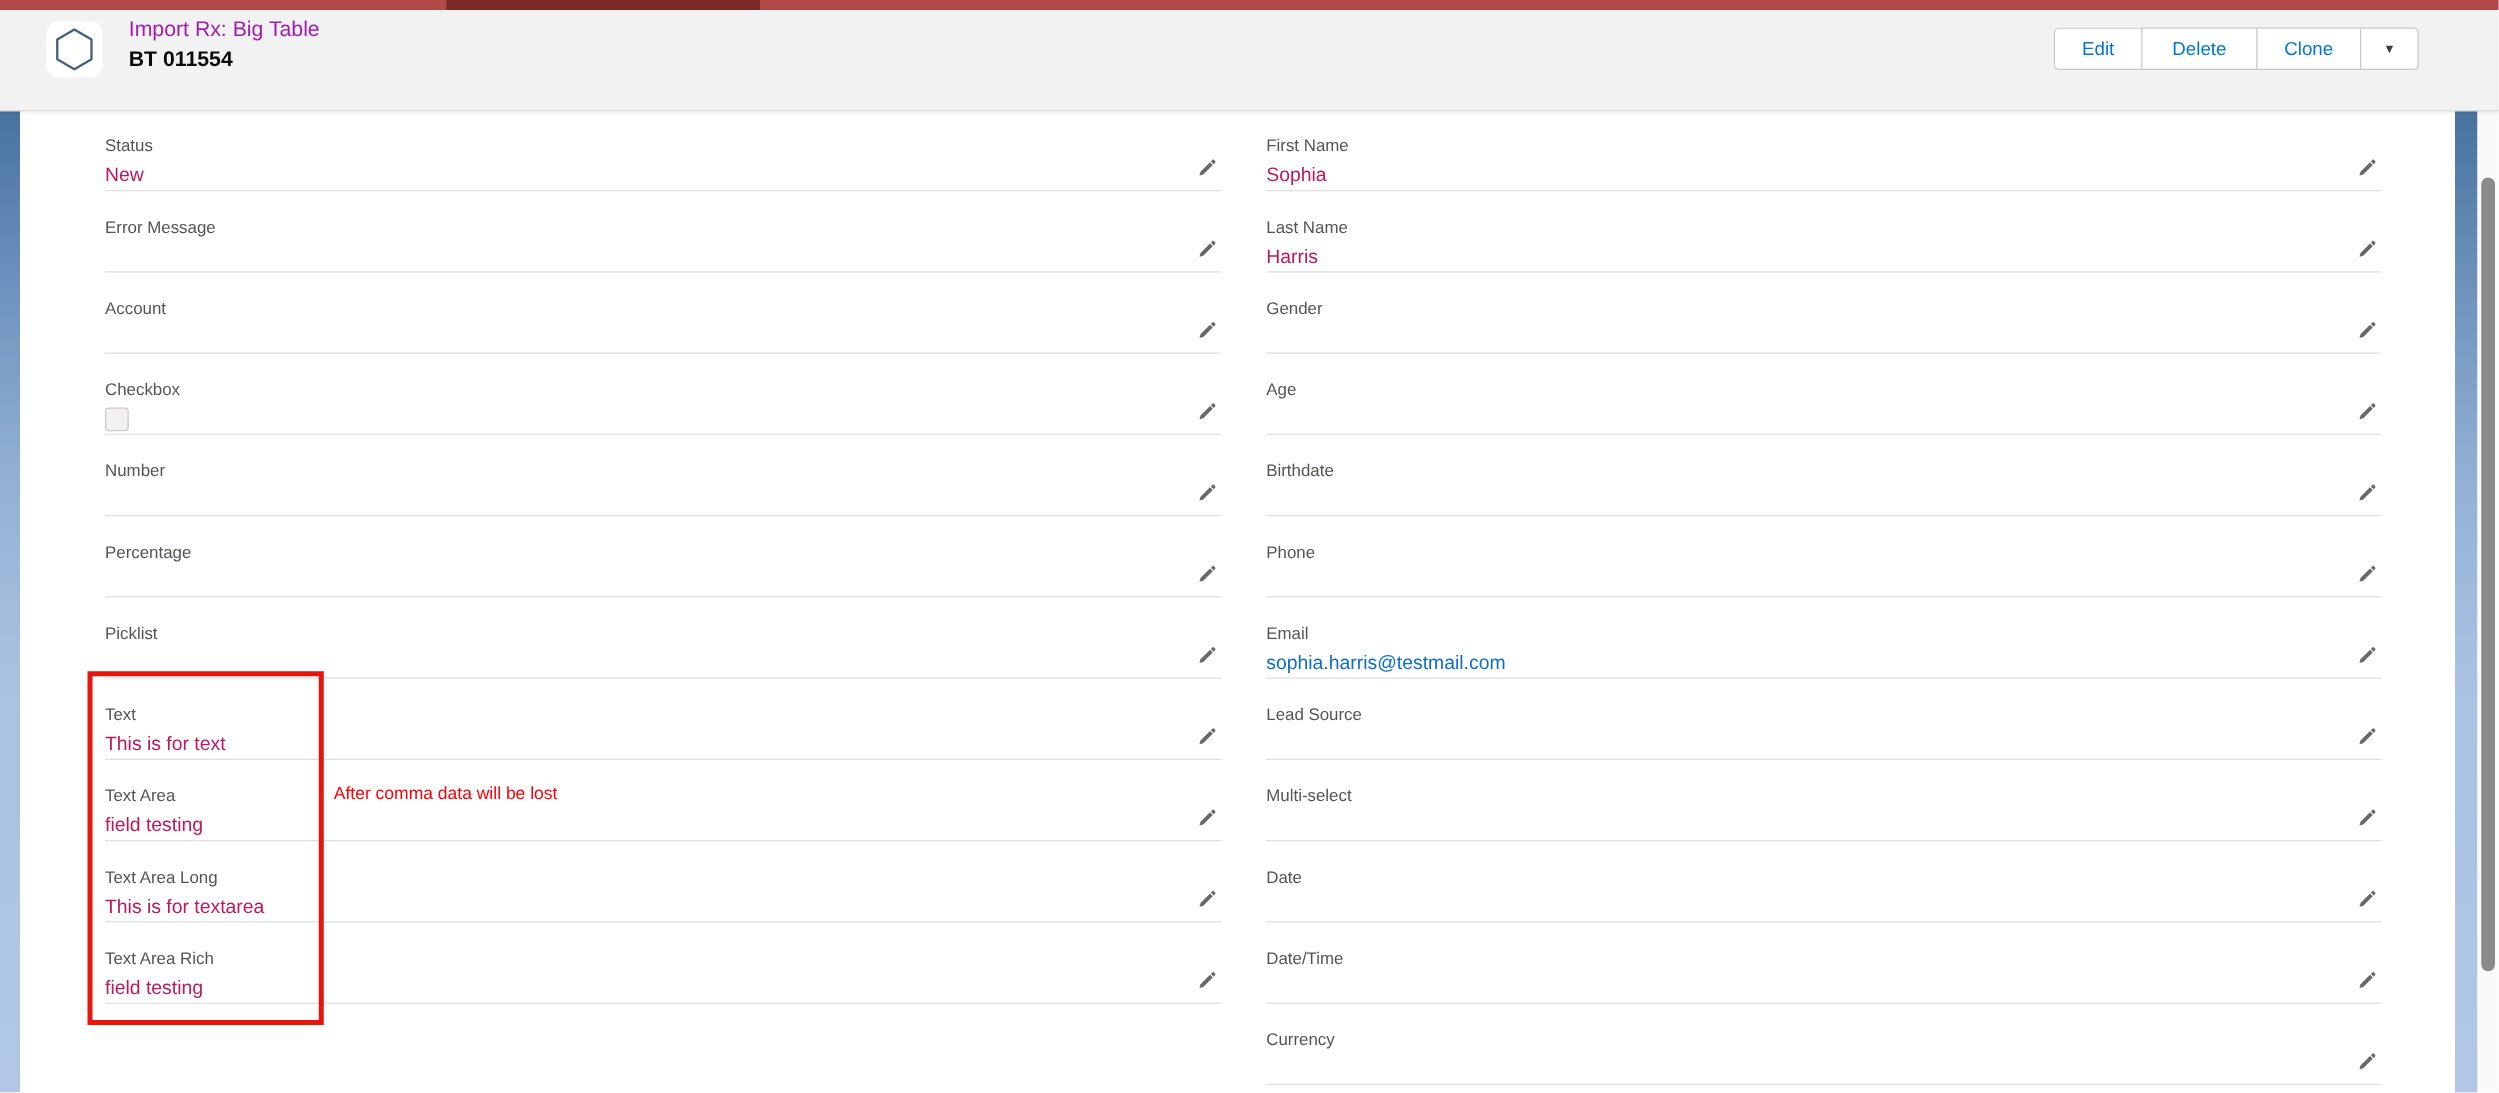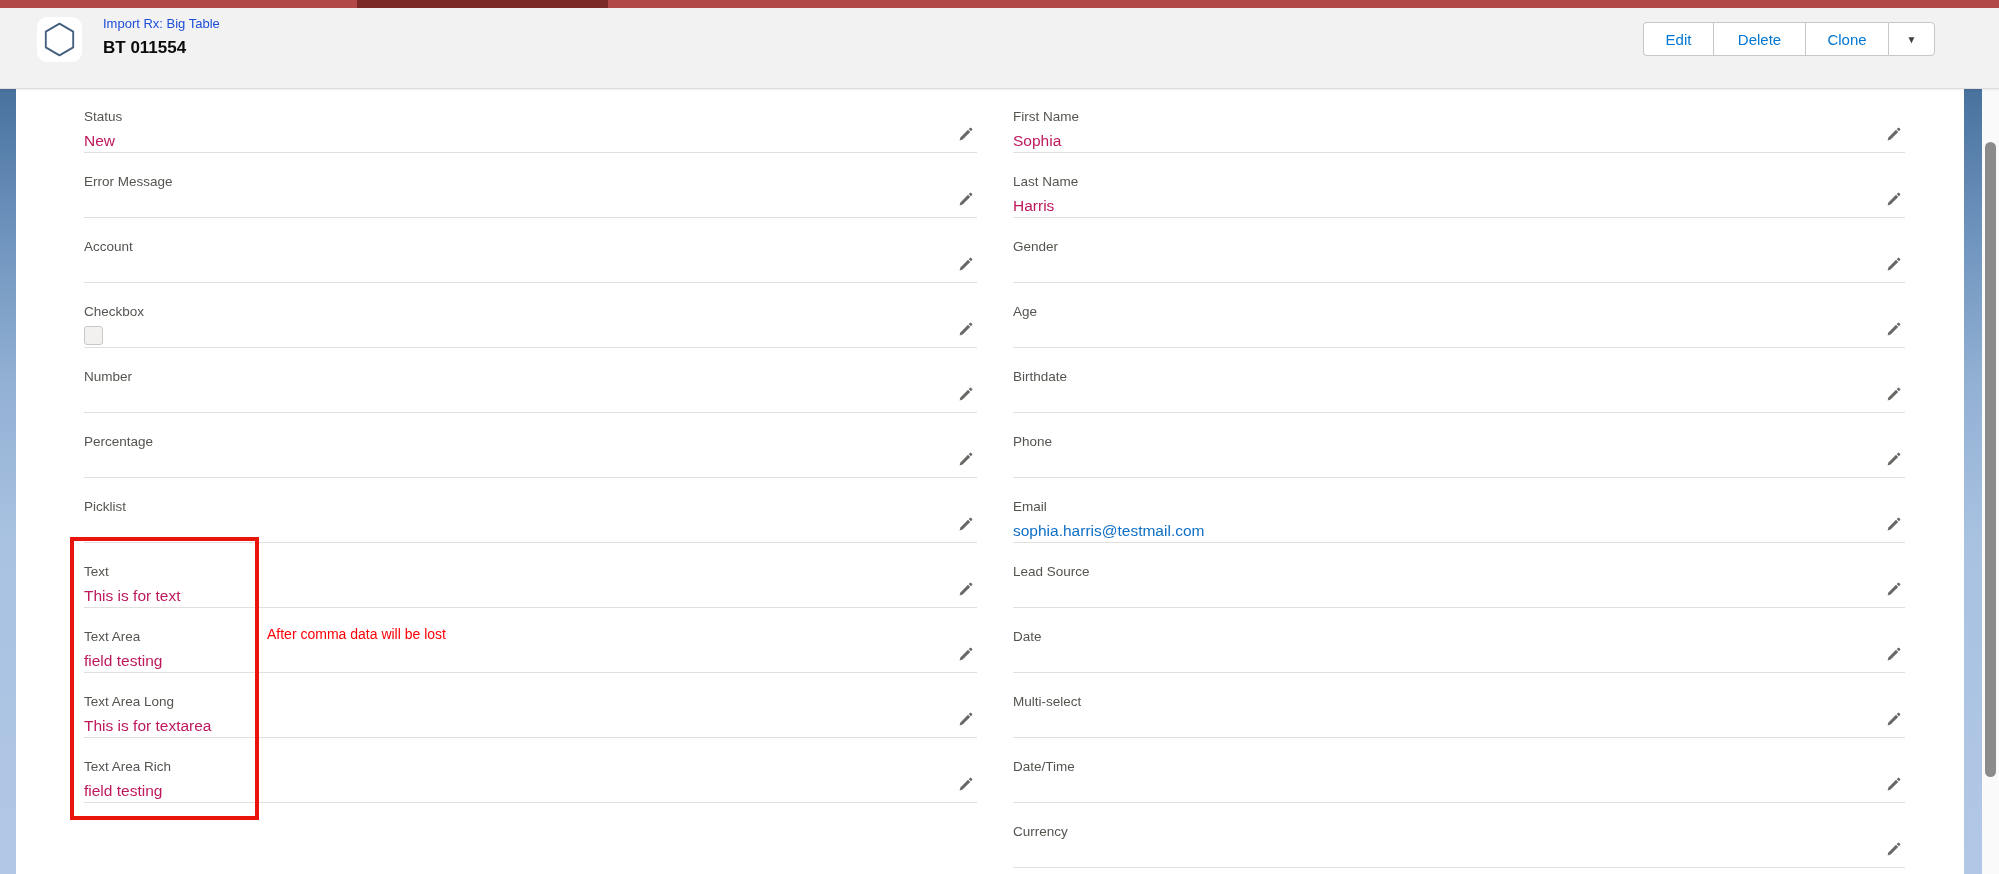--- a/index.html
+++ b/index.html
@@ -9,21 +9,21 @@
   
   #topbar{position:absolute;left:0;top:0;width:1999px;height:8px;background:#b14a48;}
   #topbar-tab{position:absolute;left:357px;top:0;width:251px;height:8px;background:#7c2a27;}
 
   
   #header{position:absolute;left:0;top:8px;width:1999px;height:80px;background:#f3f2f2;
           border-bottom:1px solid #dedddc;box-shadow:0 1px 2px rgba(0,0,0,.07);z-index:3;}
   #obj-icon{position:absolute;left:37px;top:9px;width:45px;height:45px;background:#fff;border-radius:10px;
             display:flex;align-items:center;justify-content:center;}
   #titles{position:absolute;left:103px;top:6px;}
-  #obj-label{font-size:13px;color:#1d4ed8;line-height:19px;}
+  #obj-label{font-size:17px;color:#a21caf;line-height:19px;}
   #record-name{font-size:17px;font-weight:700;color:#0b0b0b;line-height:26px;margin-top:2px;}
 
   
   #actions{position:absolute;right:64px;top:14px;height:34px;display:flex;z-index:4;}
   .act-btn{height:34px;background:#fff;border:1px solid #c9c7c5;border-right:none;
            color:#0176d3;font-size:15px;font-family:"Liberation Sans",sans-serif;
            padding:16px;cursor:pointer;display:flex;align-items:center;justify-content:center;}
   .act-btn:first-child{border-radius:4px 0 0 4px;}
   .act-btn:last-child{border-right:1px solid #c9c7c5;border-radius:0 4px 4px 0;}
   #btn-edit{width:70px;} #btn-delete{width:92px;} #btn-clone{width:83px;}
@@ -232,29 +232,29 @@
       </div>
       <div class="frow">
         <div class="flabel">Lead Source</div>
         <div class="fvalue"></div>
         <button class="pencil"><svg width="14" height="14" viewBox="0 0 14 14">
             <path fill="#696866" d="M1.4 10.4 L0.6 13.4 L3.6 12.6 L11.2 5.0 L9.0 2.8 Z"></path>
             <path fill="#696866" d="M9.7 2.1 L11.9 4.3 L13.1 3.1 C13.45 2.75 13.45 2.2 13.1 1.85 L12.15 0.9 C11.8 0.55 11.25 0.55 10.9 0.9 Z"></path>
           </svg></button>
       </div>
       <div class="frow">
+        <div class="flabel">Multi-select</div>
+        <div class="fvalue"></div>
+        <button class="pencil"><svg width="14" height="14" viewBox="0 0 14 14">
+            <path fill="#696866" d="M1.4 10.4 L0.6 13.4 L3.6 12.6 L11.2 5.0 L9.0 2.8 Z"></path>
+            <path fill="#696866" d="M9.7 2.1 L11.9 4.3 L13.1 3.1 C13.45 2.75 13.45 2.2 13.1 1.85 L12.15 0.9 C11.8 0.55 11.25 0.55 10.9 0.9 Z"></path>
+          </svg></button>
+      </div>
+      <div class="frow">
         <div class="flabel">Date</div>
-        <div class="fvalue"></div>
-        <button class="pencil"><svg width="14" height="14" viewBox="0 0 14 14">
-            <path fill="#696866" d="M1.4 10.4 L0.6 13.4 L3.6 12.6 L11.2 5.0 L9.0 2.8 Z"></path>
-            <path fill="#696866" d="M9.7 2.1 L11.9 4.3 L13.1 3.1 C13.45 2.75 13.45 2.2 13.1 1.85 L12.15 0.9 C11.8 0.55 11.25 0.55 10.9 0.9 Z"></path>
-          </svg></button>
-      </div>
-      <div class="frow">
-        <div class="flabel">Multi-select</div>
         <div class="fvalue"></div>
         <button class="pencil"><svg width="14" height="14" viewBox="0 0 14 14">
             <path fill="#696866" d="M1.4 10.4 L0.6 13.4 L3.6 12.6 L11.2 5.0 L9.0 2.8 Z"></path>
             <path fill="#696866" d="M9.7 2.1 L11.9 4.3 L13.1 3.1 C13.45 2.75 13.45 2.2 13.1 1.85 L12.15 0.9 C11.8 0.55 11.25 0.55 10.9 0.9 Z"></path>
           </svg></button>
       </div>
       <div class="frow">
         <div class="flabel">Date/Time</div>
         <div class="fvalue"></div>
         <button class="pencil"><svg width="14" height="14" viewBox="0 0 14 14">

